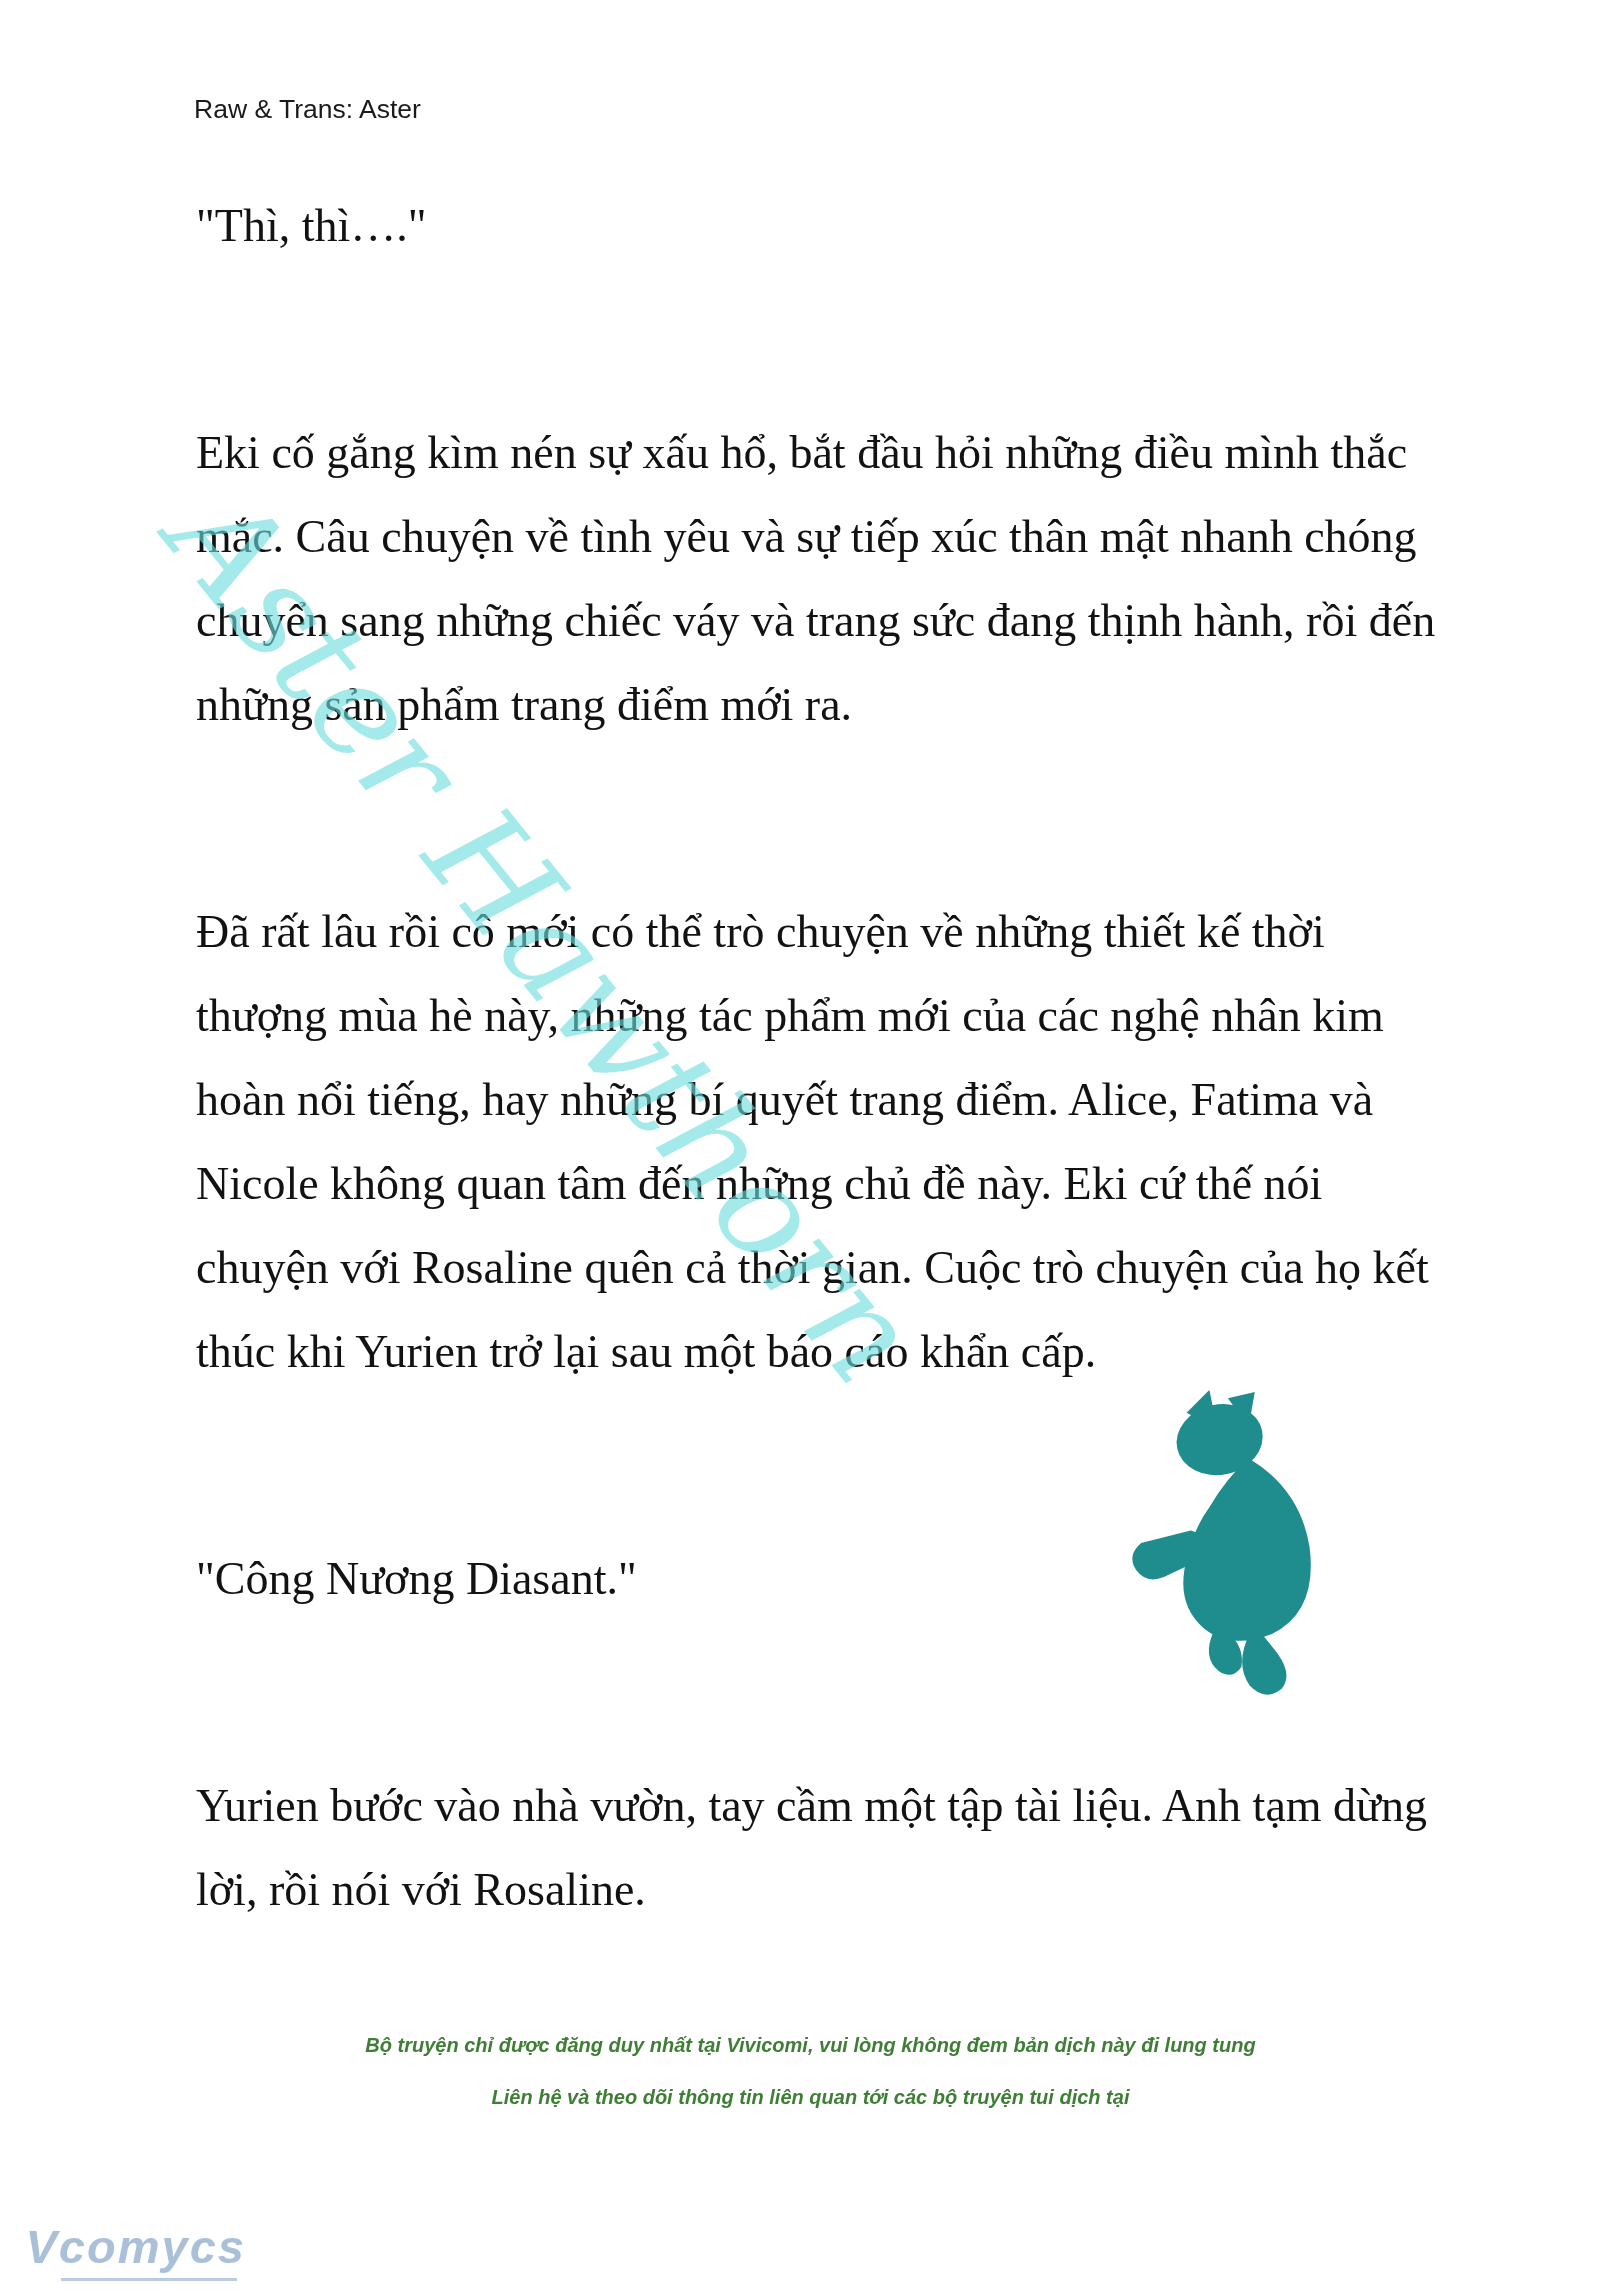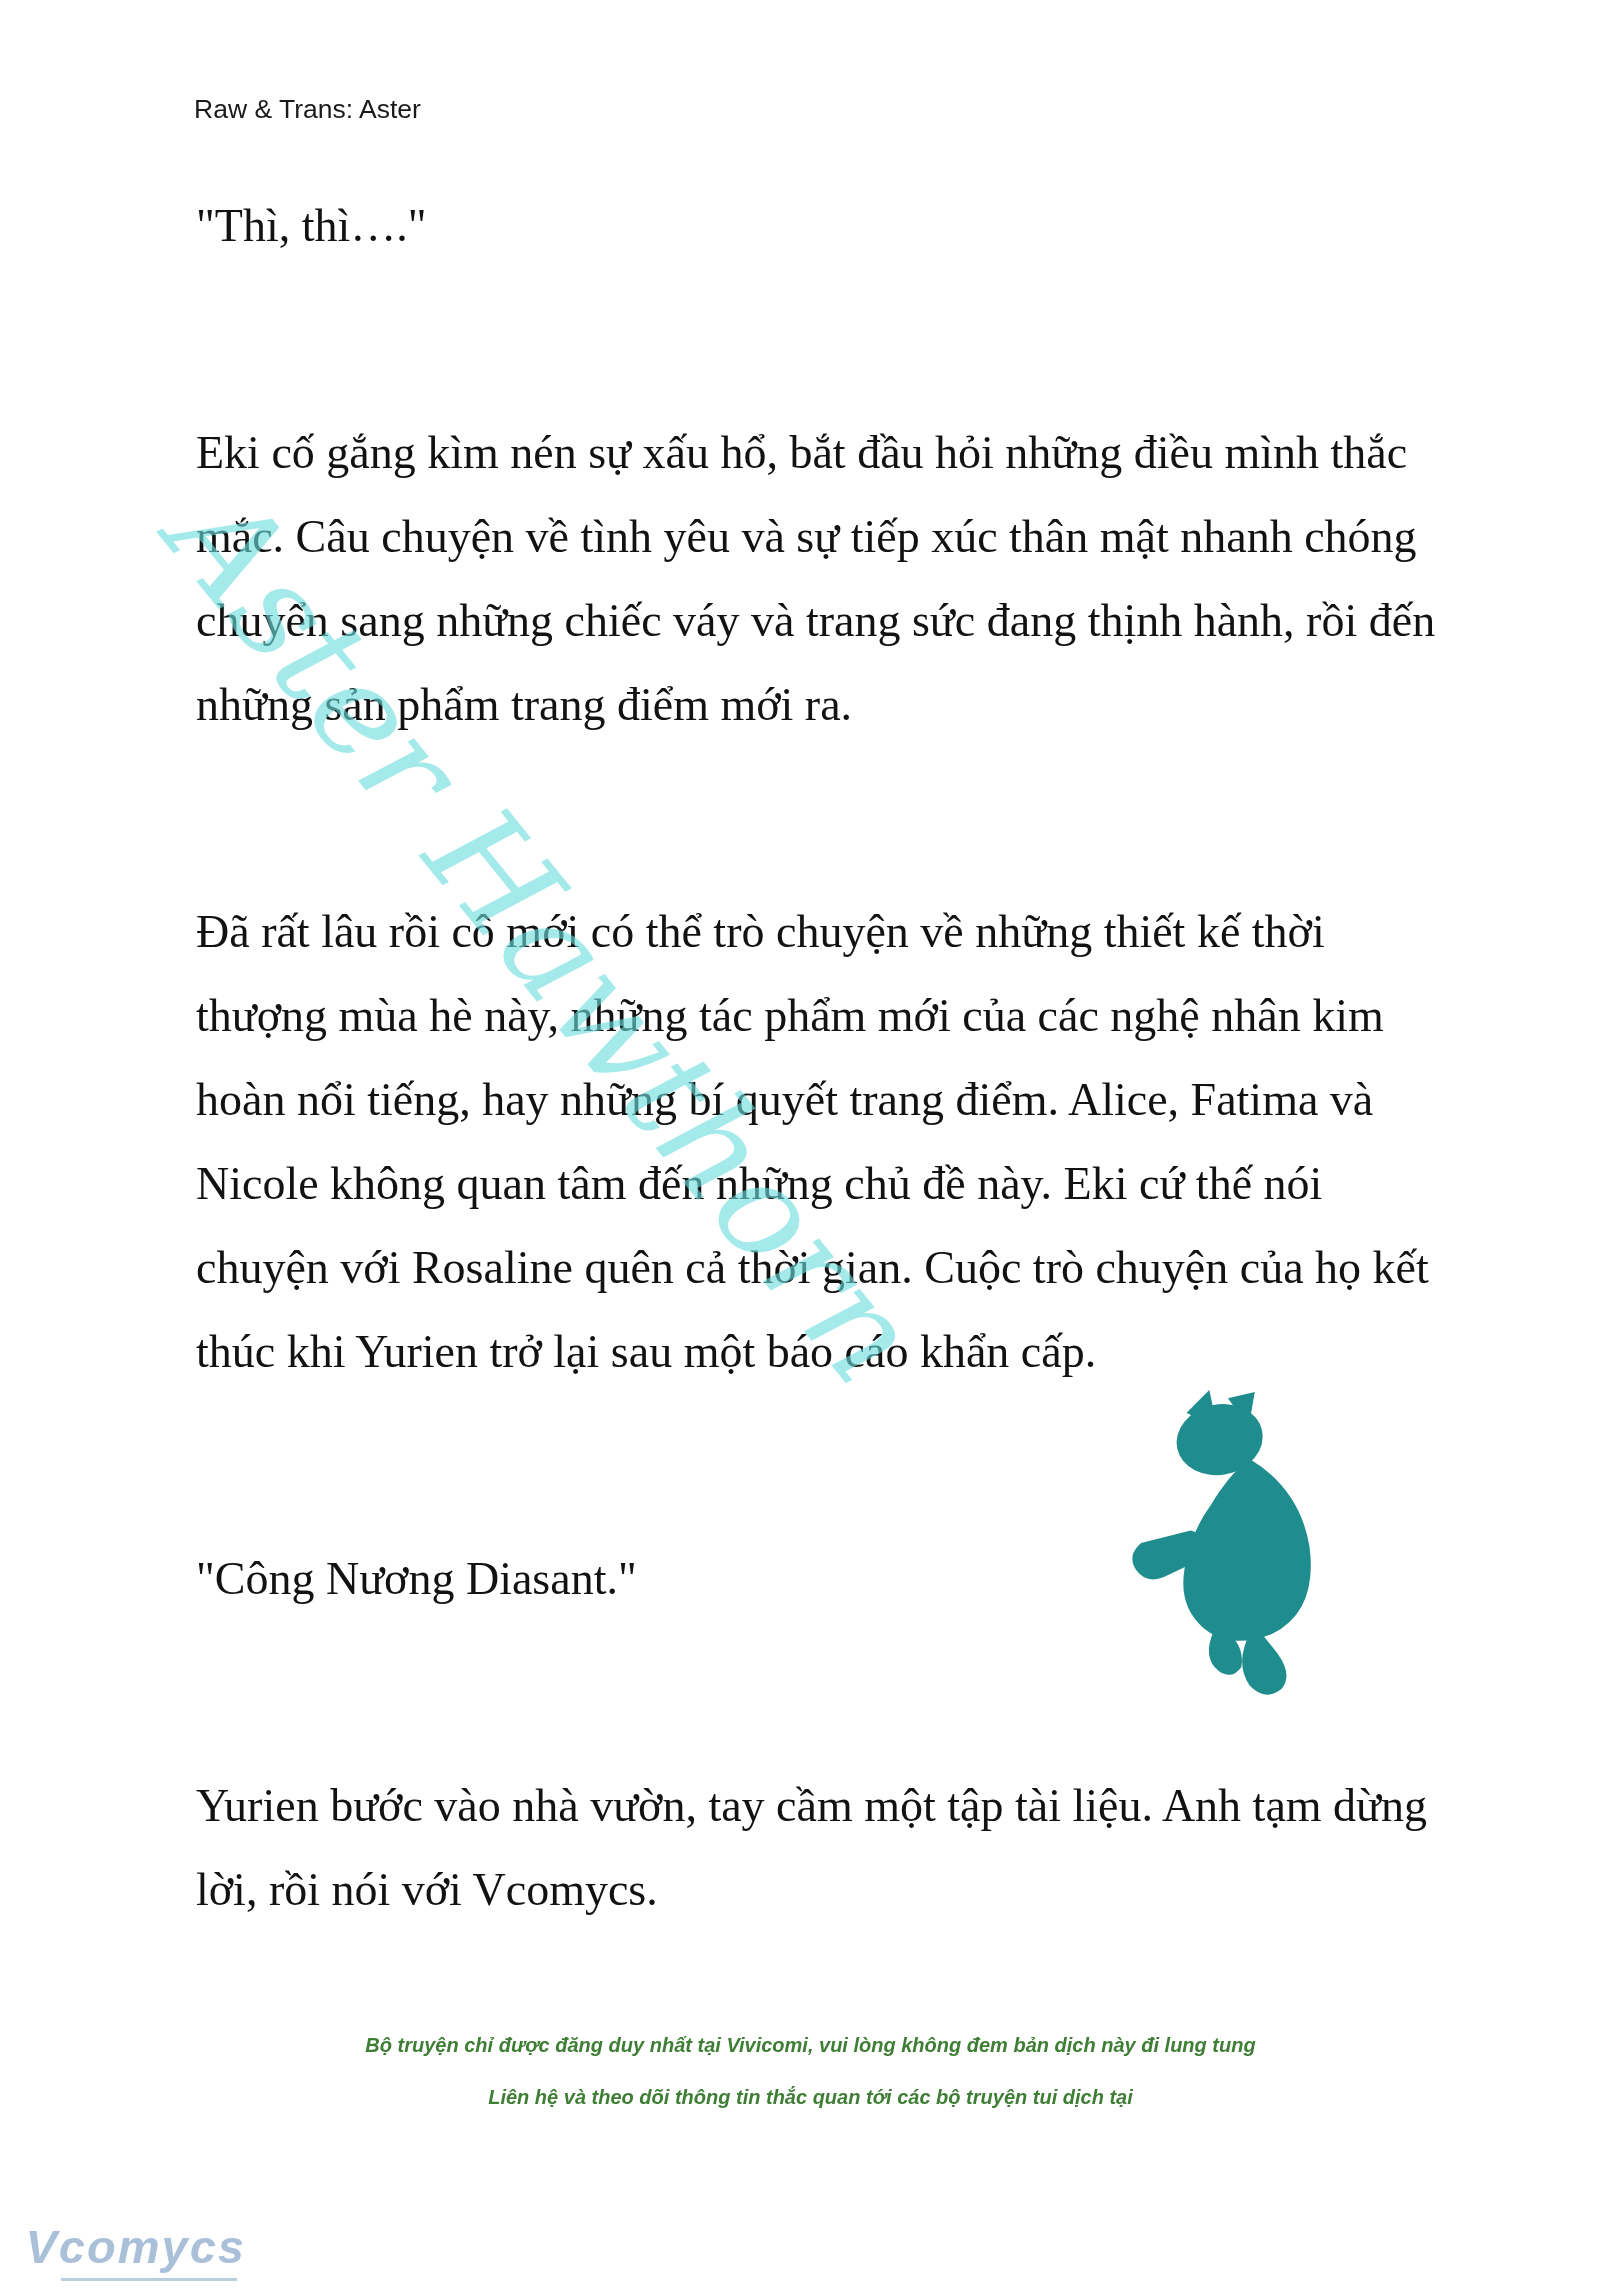--- a/index.html
+++ b/index.html
@@ -95,21 +95,21 @@
 
 <div class="page">
 
   <div class="header-credit">Raw &amp; Trans: Aster</div>
 
   <div class="content">
     <p>"Thì, thì…."</p>
     <p>Eki cố gắng kìm nén sự xấu hổ, bắt đầu hỏi những điều mình thắc mắc. Câu chuyện về tình yêu và sự tiếp xúc thân mật nhanh chóng chuyển sang những chiếc váy và trang sức đang thịnh hành, rồi đến những sản phẩm trang điểm mới ra.</p>
     <p>Đã rất lâu rồi cô mới có thể trò chuyện về những thiết kế thời thượng mùa hè này, những tác phẩm mới của các nghệ nhân kim hoàn nổi tiếng, hay những bí quyết trang điểm. Alice, Fatima và Nicole không quan tâm đến những chủ đề này. Eki cứ thế nói chuyện với Rosaline quên cả thời gian. Cuộc trò chuyện của họ kết thúc khi Yurien trở lại sau một báo cáo khẩn cấp.</p>
     <p>"Công Nương Diasant."</p>
-    <p>Yurien bước vào nhà vườn, tay cầm một tập tài liệu. Anh tạm dừng lời, rồi nói với Vcomycs.</p>
+    <p>Yurien bước vào nhà vườn, tay cầm một tập tài liệu. Anh tạm dừng lời, rồi nói với Rosaline.</p>
   </div>
 
   <div class="watermark">Aster Hawthorn</div>
 
   <div class="cat-wrap">
     <svg viewBox="0 0 200 300" width="210" height="310" xmlns="http://www.w3.org/2000/svg" aria-hidden="true">
       <g fill="#1f8c8e">
 
         <path d="M58,22 L80,0 L88,38 Z"></path>
         <path d="M98,8 L124,2 L118,36 Z"></path>
@@ -121,21 +121,21 @@
         <path d="M14,148 Q0,160 9,174 Q19,188 36,181 L76,162 Q84,142 62,136 Z"></path>
 
         <path d="M120,234 Q104,264 119,286 Q134,302 150,289 Q161,276 146,255 Q135,241 128,233 Z"></path>
         <path d="M84,234 Q73,259 89,272 Q102,281 111,268 Q114,249 100,237 Z"></path>
       </g>
     </svg>
   </div>
 
   <div class="footer">
     <div>Bộ truyện chỉ được đăng duy nhất tại Vivicomi, vui lòng không đem bản dịch này đi lung tung</div>
-    <div>Liên hệ và theo dõi thông tin thắc quan tới các bộ truyện tui dịch tại</div>
+    <div>Liên hệ và theo dõi thông tin liên quan tới các bộ truyện tui dịch tại</div>
   </div>
 
   <div class="logo">
     <span>Vcomycs</span>
     <span class="logo-underline"></span>
   </div>
 
 </div>
 
 

